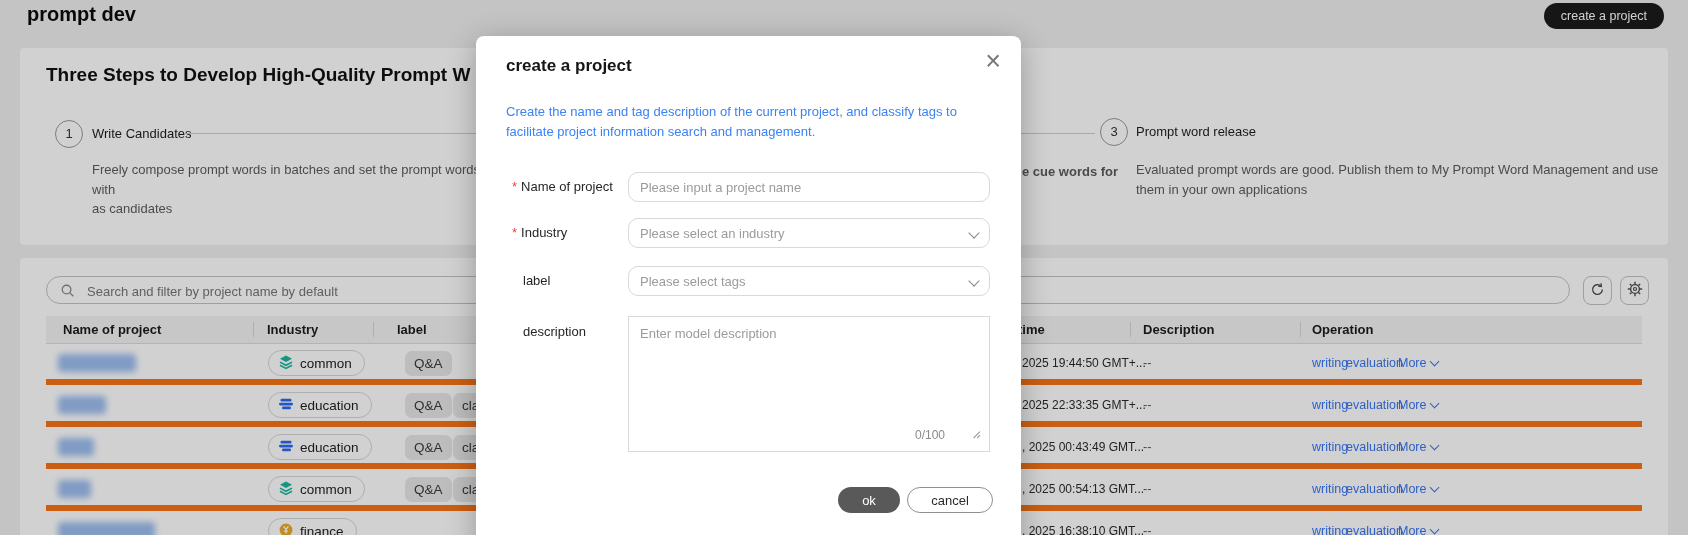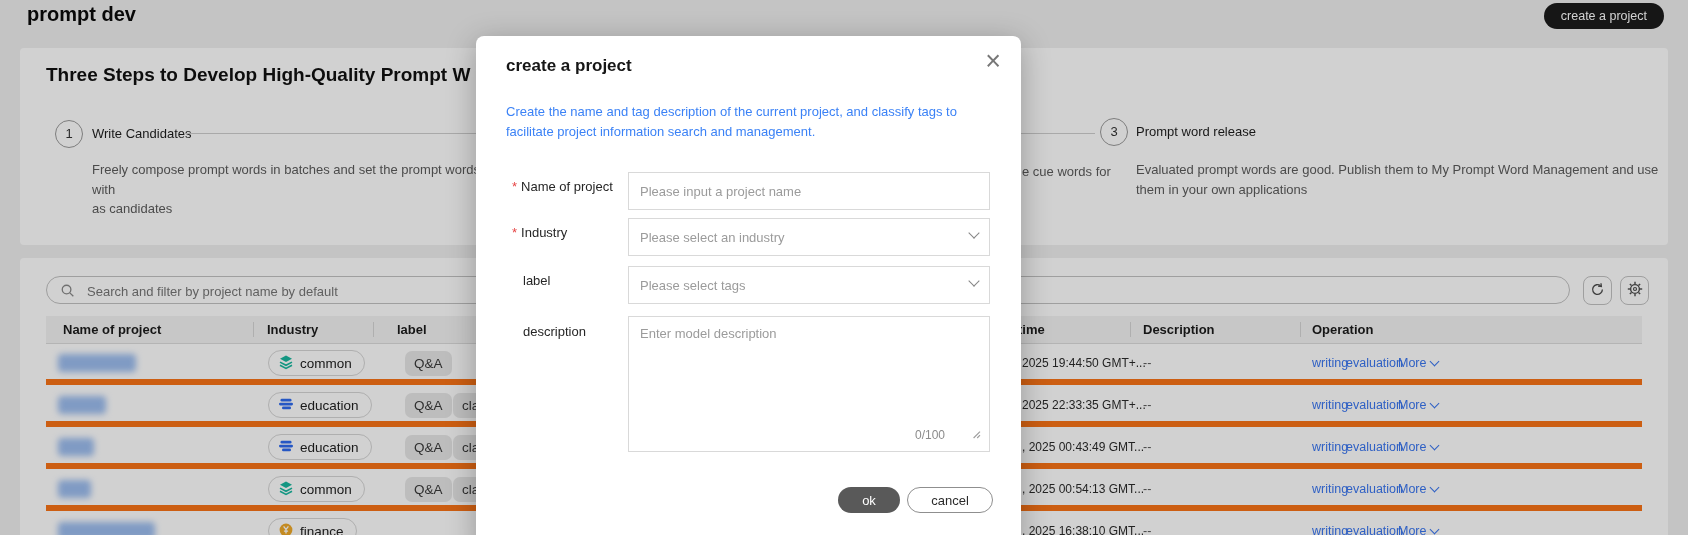--- a/index.html
+++ b/index.html
@@ -58,21 +58,21 @@
   
   .scrim{left:0;top:0;width:1688px;height:535px;background:rgba(0,0,0,0.18);z-index:50;}
   .modal{left:476px;top:36px;width:545px;height:520px;background:#fff;border-radius:8px;
     box-shadow:0 6px 30px rgba(0,0,0,0.28);z-index:60;}
   .modal-title{left:30px;top:20px;font-size:17px;font-weight:bold;color:#161616;}
   .modal-close{right:16px;top:8px;font-size:27px;color:#777;background:none;border:none;cursor:pointer;
     font-family:inherit;line-height:1;padding:4px;}
   .modal-desc{left:30px;top:66px;width:500px;font-size:13px;color:#3b82f6;line-height:1.5;white-space:pre-line;}
   .f-label{position:absolute;font-size:13px;color:#262626;}
   .req{color:#e64545;margin-right:4px;font-size:13px;}
-  .f-input{position:absolute;left:152px;width:362px;height:38px;border:1px solid #d9d9d9;border-radius:0;
+  .f-input{position:absolute;left:152px;width:362px;height:30px;border:1px solid #d9d9d9;border-radius:10px;
     box-sizing:border-box;font-size:13px;font-family:inherit;color:#333;padding:0 11px;outline:none;background:#fff;}
   .f-input::placeholder,.f-ta::placeholder{color:#9b9b9b;}
   .sel-chev{position:absolute;width:7px;height:7px;border-right:1.5px solid #868686;border-bottom:1.5px solid #868686;
     transform:rotate(45deg);left:494px;}
   .ta-wrap{position:absolute;left:152px;top:280px;width:362px;height:136px;border:1px solid #d9d9d9;border-radius:0;
     box-sizing:border-box;background:#fff;}
   .f-ta{position:absolute;left:0;top:0;width:100%;height:108px;border:none;resize:none;outline:none;
     font-size:13px;font-family:inherit;color:#333;padding:9px 11px;box-sizing:border-box;background:transparent;}
   .counter{position:absolute;right:44px;bottom:9px;font-size:12px;color:#8b8b8b;}
   .resize-h{position:absolute;right:8px;bottom:8px;}
@@ -91,21 +91,21 @@
 
   <div class="abs card steps-card"></div>
   <div class="abs steps-title">Three Steps to Develop High-Quality Prompt W</div>
 
   <div class="abs step-circle" style="left:55px;top:120px;">1</div>
   <div class="abs step-label" style="left:92px;top:126px;">Write Candidates</div>
   <div class="abs connector" style="left:186px;top:133px;width:360px;"></div>
   <div class="abs step-desc" style="left:92px;top:160px;width:400px;">Freely compose prompt words in batches and set the prompt words with
 as candidates</div>
 
-  <div class="abs step-desc" style="left:1022px;top:162px;">e cue words for</div>
+  <div class="abs step-desc" style="left:1022px;top:162px;font-weight:bold;">e cue words for</div>
 
   <div class="abs connector" style="left:960px;top:133px;width:135px;"></div>
   <div class="abs step-circle" style="left:1100px;top:118px;">3</div>
   <div class="abs step-label" style="left:1136px;top:124px;">Prompt word release</div>
   <div class="abs step-desc" style="left:1136px;top:160px;width:540px;">Evaluated prompt words are good. Publish them to My Prompt Word Management and use
 them in your own applications</div>
 
   <div class="abs card table-card"></div>
 
   <div class="abs search-box">

